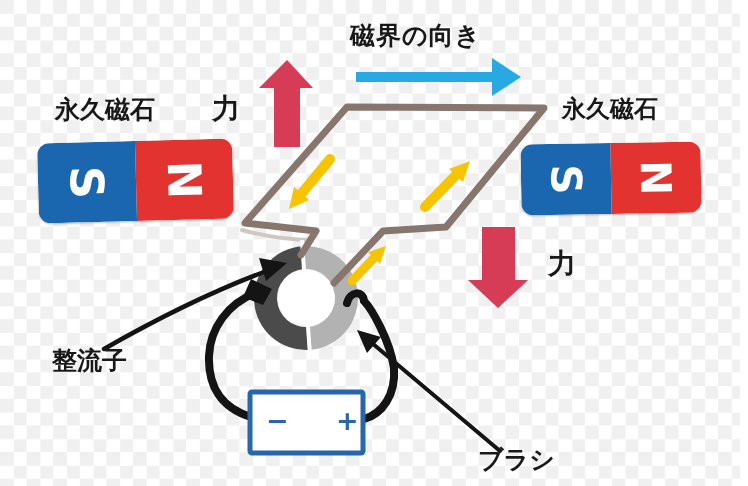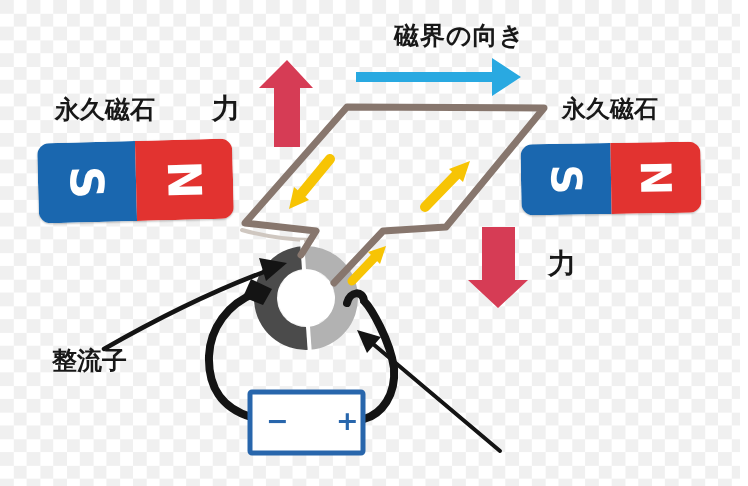--- a/index.html
+++ b/index.html
@@ -6,21 +6,21 @@
   .canvas {
     position:relative; width:748px; height:486px; overflow:hidden;
     font-family:"DejaVu Sans","Liberation Sans",sans-serif;
     background-color:#fff;
     background-image:conic-gradient(#ffffff 0 90deg,#f0f0f0 90deg 180deg,#ffffff 180deg 270deg,#f0f0f0 270deg 360deg);
     background-size:26.6px 26.6px;
   }
   .edge-strip { position:absolute; top:0; right:0; width:8px; height:100%; background:#fff; }
   svg.layer { position:absolute; left:0; top:0; }
   .lbl { position:absolute; color:#181818; font-weight:700; white-space:nowrap; line-height:1; }
-  .lbl-field   { left:350px; top:23px;  font-size:25px; letter-spacing:1px;margin-left:44px; }
+  .lbl-field   { left:350px; top:23px;  font-size:25px; letter-spacing:1px; }
   .lbl-mag-l   { left:55px;  top:97px;  font-size:25px; }
   .lbl-mag-r   { left:562px; top:97px;  font-size:24px; }
   .lbl-force-l { left:212px; top:95px;  font-size:28px; }
   .lbl-force-r { left:548px; top:250px; font-size:28px; }
   .lbl-comm    { left:52px;  top:348px; font-size:25px; }
   .lbl-brush   { left:478px; top:447px; font-size:25px; }
   .magnet { position:absolute; display:flex; border-radius:12px; overflow:hidden;
             box-shadow:0 1px 2px rgba(0,0,0,0.25); }
   .magnet-left  { left:38px;  top:141px; width:195px; height:80px; transform:rotate(-1.5deg); }
   .magnet-right { left:521px; top:143px; width:180px; height:71px; transform:rotate(-1deg); }
@@ -103,18 +103,19 @@
       <span>N</span>
     </div>
   </div>
 
   <div class="lbl lbl-field">磁界の向き</div>
   <div class="lbl lbl-mag-l">永久磁石</div>
   <div class="lbl lbl-mag-r">永久磁石</div>
   <div class="lbl lbl-force-l">力</div>
   <div class="lbl lbl-force-r">力</div>
   <div class="lbl lbl-comm">整流子</div>
+  <div class="lbl lbl-brush">ブラシ</div>
 
   <div class="battery-sym bat-minus">−</div>
   <div class="battery-sym bat-plus">+</div>
 
   <div class="edge-strip"></div>
 </div>
 
 </body></html>

